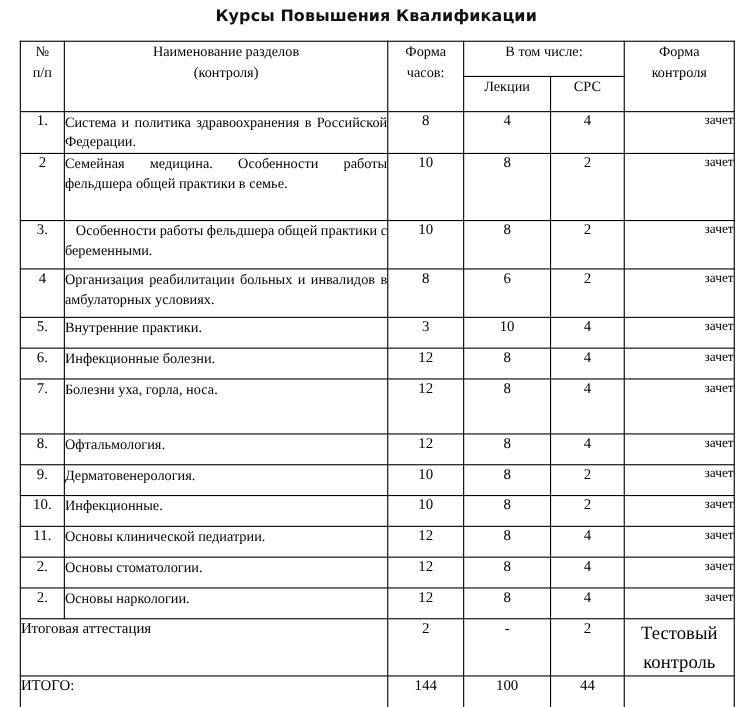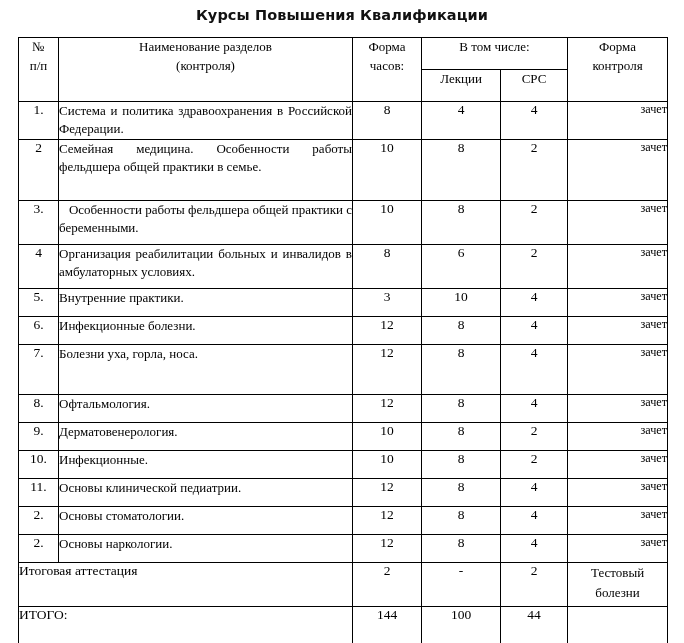--- a/index.html
+++ b/index.html
@@ -106,21 +106,21 @@
   }
   .c-sum-val {
     text-align: center;
     font-weight: bold;
     padding-top: 4px;
     font-size: 13.5px;
   }
   .c-sum-form {
     text-align: center;
     font-weight: bold;
-    font-size: 13px;
+    font-size: 17px;
     padding-top: 4px;
     line-height: 1.5;
   }
   .c-sum-form span { display:block; }
   .h-r1 { height: 38px; }
   .h-r2 { height: 61px; }
   .h-r3 { height: 44px; }
   .h-r4 { height: 44px; }
   .h-1l { height: 28px; }
   .h-tall { height: 50px; }
@@ -290,21 +290,21 @@
           <td class="c-form">зачет</td>
         </tr>
 
         <tr class="h-attest">
           <td class="c-sum-label" colspan="2">Итоговая аттестация</td>
           <td class="c-sum-val">2</td>
           <td class="c-sum-val">-</td>
           <td class="c-sum-val">2</td>
           <td class="c-sum-form">
             <span>Тестовый</span>
-            <span>болезни</span>
+            <span>контроль</span>
           </td>
         </tr>
 
         <tr class="h-itogo">
           <td class="c-sum-label" colspan="2">ИТОГО:</td>
           <td class="c-sum-val">144</td>
           <td class="c-sum-val">100</td>
           <td class="c-sum-val">44</td>
           <td class="c-sum-form"></td>
         </tr>

